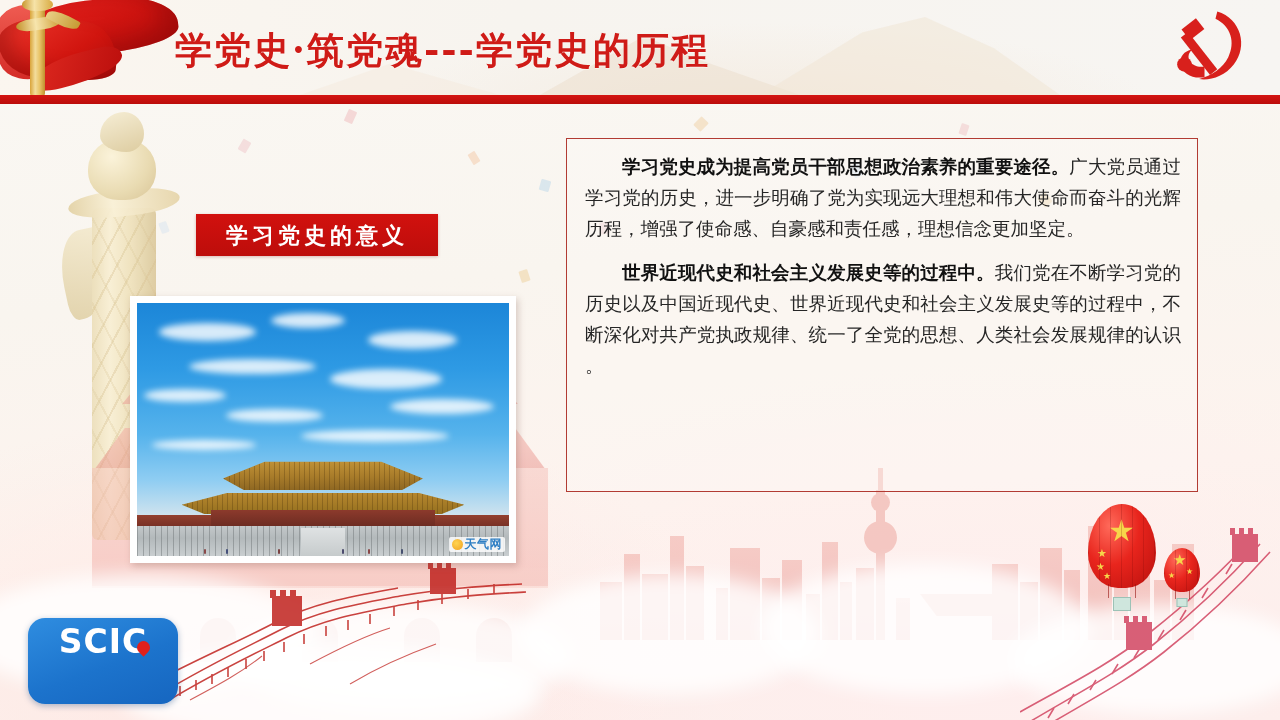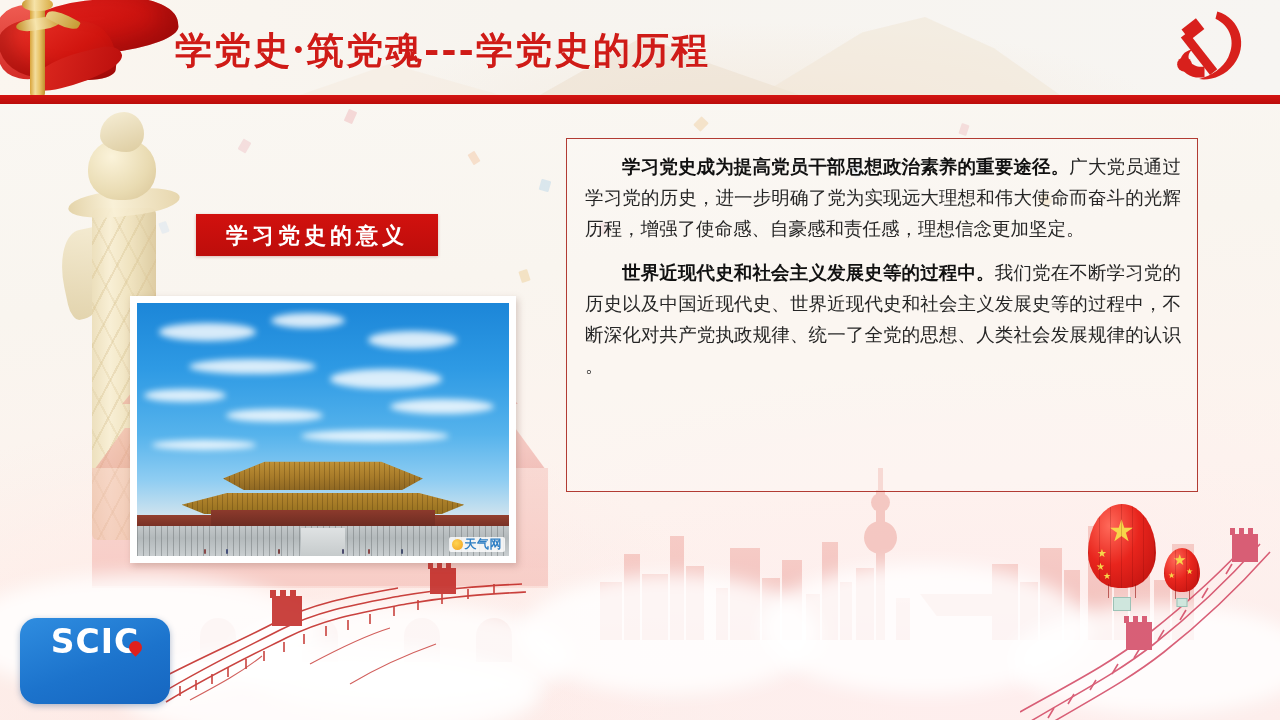--- a/index.html
+++ b/index.html
@@ -232,21 +232,21 @@
   #textbox p{
     font-size:18.5px; line-height:31px; color:#262626; text-align:justify;
     text-indent:2em; margin:0 0 13px 0;
     font-family:"DejaVu Serif","Liberation Serif",serif;
   }
   #textbox p:last-child{ margin-bottom:0; }
   #textbox b{ font-weight:700; color:#111; }
 
   
   #logo{
-    position:absolute; left:20px; top:618px; width:150px; height:86px;
+    position:absolute; left:28px; top:618px; width:150px; height:86px;
     background:linear-gradient(160deg,#2f8de0 0%,#1c73cc 55%,#1666c0 100%);
     border-radius:17px; box-shadow:0 2px 6px rgba(20,70,130,.35);
     overflow:hidden;
   }
   #logo .l1{ position:absolute; left:0; top:6px; width:100%; text-align:center;
     font-size:33px; font-weight:700; color:#fff; letter-spacing:1px;
     font-family:"DejaVu Sans","Liberation Sans",sans-serif; line-height:36px;}
   #logo .l2{ position:absolute; left:0; top:42px; width:100%; text-align:center;
     font-size:27px; font-weight:700; color:#fff; letter-spacing:2px;
     font-family:"DejaVu Sans","Liberation Sans",sans-serif; line-height:34px;}

